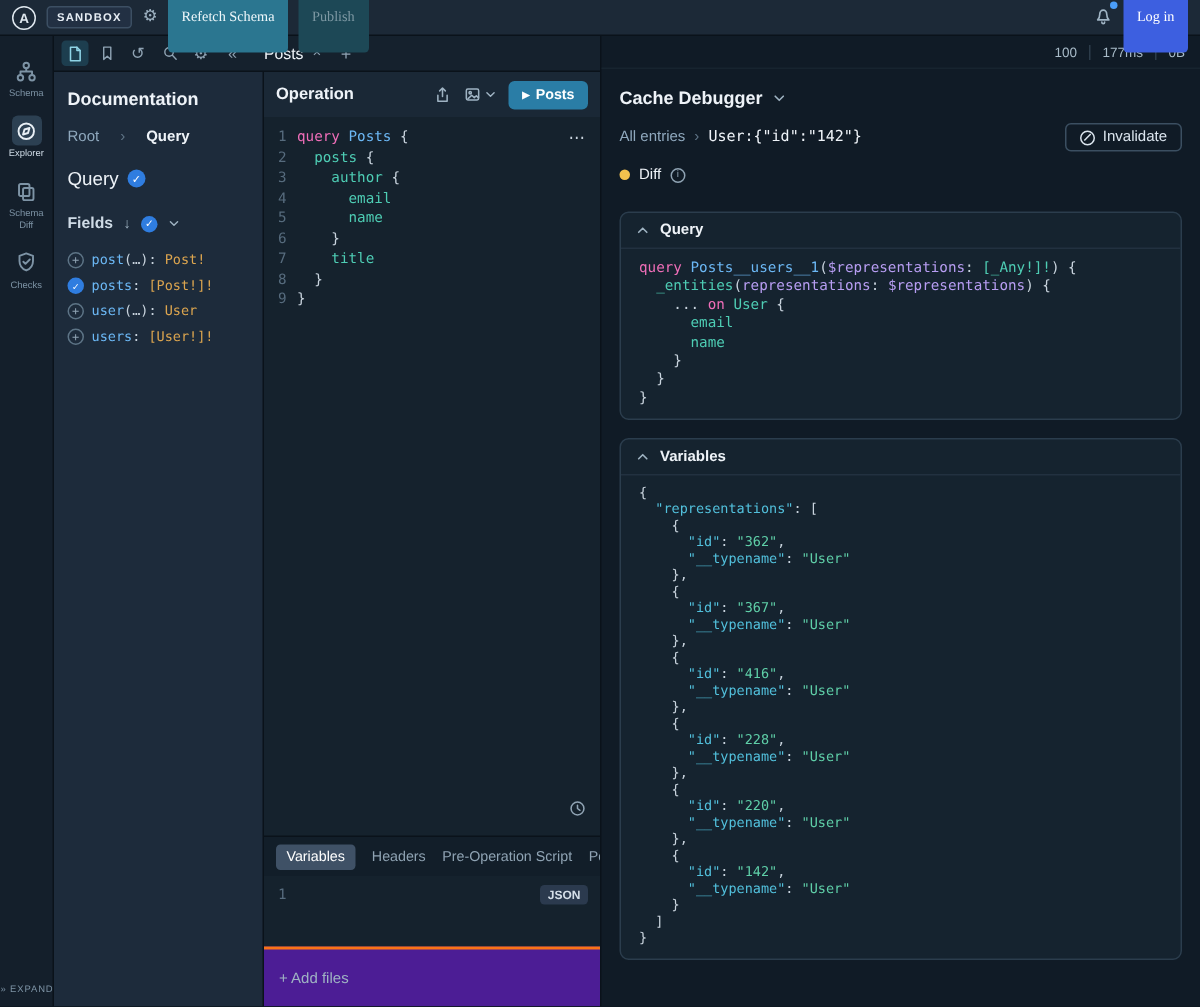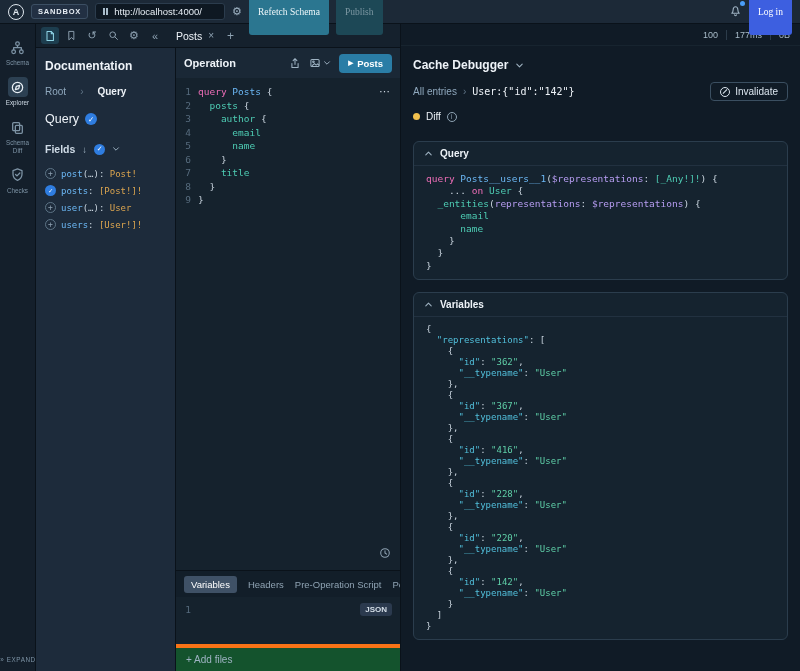--- a/index.html
+++ b/index.html
@@ -73,21 +73,21 @@
   .more-dots{position:absolute;top:7px;right:9px;color:#c9d4de;font-size:11px;letter-spacing:1px;cursor:pointer}
   .ed-clock{position:absolute;bottom:7px;right:9px;color:#8fa3b3;cursor:pointer}
   .op-bottom{border-top:1px solid #0a121a;flex:none}
   .ob-tabs{height:26px;background:#121e29;display:flex;align-items:center;gap:11px;padding:0 8px;white-space:nowrap;overflow:hidden}
   .ob-tab{font-size:9.5px;color:#8fa3b3;cursor:pointer;flex:none}
   .ob-tab.active{background:#3f5166;color:#fff;border-radius:3px;padding:3px 7px}
   .ob-row{height:24px;display:flex;align-items:center;background:#15222d}
   .ob-row .g1{width:22px;text-align:right;padding-right:7px;color:#566b7d;font-size:9.5px;font-family:"DejaVu Sans Mono",monospace}
   .json-chip{margin-left:auto;margin-right:8px;background:#2b3a4e;color:#d5dfe8;font-size:8px;font-weight:bold;padding:2px 5px;border-radius:3px}
   .ob-fill{height:23px;background:#15222d}
-  .add-files{height:27px;border-top:4px solid #f97316;display:flex;align-items:center;padding:0 10px;font-size:10px;color:#9fb3c3;cursor:pointer;background:#14532d}
+  .add-files{height:40px;border-top:2px solid #f97316;display:flex;align-items:center;padding:0 10px;font-size:10px;color:#9fb3c3;cursor:pointer;background:#4c1d95}
 
   
   .cache{position:absolute;left:400px;top:24px;right:0;bottom:0;background:#101b26;border-left:1px solid #0a121a;display:flex;flex-direction:column}
   .c-status{height:22px;display:flex;align-items:center;justify-content:flex-end;gap:8px;padding:0 10px;border-bottom:1px solid #17242f;color:#a9bcc9;font-size:9px;flex:none}
   .vd{width:1px;height:10px;background:#2c3c4a}
   .c-head{display:flex;align-items:center;gap:7px;padding:12px 12px 6px;color:#eef3f8;flex:none;cursor:pointer}
   .c-title{font-size:12px;font-weight:bold}
   .c-bc{display:flex;align-items:center;gap:6px;padding:4px 12px 6px;flex:none}
   .c-bc .root{font-size:10px;color:#8fa8bd;cursor:pointer}
   .c-bc .sep{color:#5f7486;font-size:10px}
@@ -126,27 +126,20 @@
 </head>
 <body>
 
 <div class="app">
 
   <header class="topbar">
     <div class="logo">
         <span>A</span>
       </div>
     <div class="chip-sandbox">SANDBOX</div>
-    <div class="urlbox">
-      <span class="pause-icon">
-          <i></i>
-          <i></i>
-        </span>
-      <span class="url-text">http://localhost:4000/</span>
-    </div>
     <span class="tb-icon">⚙</span>
     <button class="btn teal">Refetch Schema</button>
     <button class="btn publish">Publish</button>
     <div class="spacer"></div>
     <span class="tb-icon">
       <svg width="13" height="13" viewBox="0 0 14 14">
           <path d="M3 10h8c-1-1-1.5-2.2-1.5-4C9.5 4.2 8.4 3 7 3S4.5 4.2 4.5 6C4.5 7.8 4 9 3 10z"></path>
           <path d="M6 11.6a1 1 0 0 0 2 0"></path>
         </svg>
       <i class="ndot"></i>
@@ -369,22 +362,22 @@
         <div class="card-head">
           <span class="chev">
               <svg width="9" height="9" viewBox="0 0 10 10">
                 <path d="M2 6.5 5 3.5 8 6.5"></path>
               </svg>
             </span>
           <span class="card-title">Query</span>
         </div>
         <div class="card-body qry">
             <div class="cl"><span class="tk-kw">query </span><span class="tk-name">Posts__users__1</span><span class="tk-p">(</span><span class="tk-var">$representations</span><span class="tk-p">: </span><span class="tk-type">[_Any!]!</span><span class="tk-p">) {</span></div>
+            <div class="cl"><span class="tk-p">  </span><span class="tk-field">_entities</span><span class="tk-p">(</span><span class="tk-arg">representations</span><span class="tk-p">: </span><span class="tk-var">$representations</span><span class="tk-p">) {</span></div>
             <div class="cl"><span class="tk-p">    ... </span><span class="tk-kw">on </span><span class="tk-type">User</span><span class="tk-p"> {</span></div>
-            <div class="cl"><span class="tk-p">  </span><span class="tk-field">_entities</span><span class="tk-p">(</span><span class="tk-arg">representations</span><span class="tk-p">: </span><span class="tk-var">$representations</span><span class="tk-p">) {</span></div>
             <div class="cl"><span class="tk-p">      </span><span class="tk-field">email</span></div>
             <div class="cl"><span class="tk-p">      </span><span class="tk-field">name</span></div>
             <div class="cl"><span class="tk-p">    }</span></div>
             <div class="cl"><span class="tk-p">  }</span></div>
             <div class="cl"><span class="tk-p">}</span></div>
           </div>
       </div>
       <div class="card">
         <div class="card-head">
           <span class="chev">

